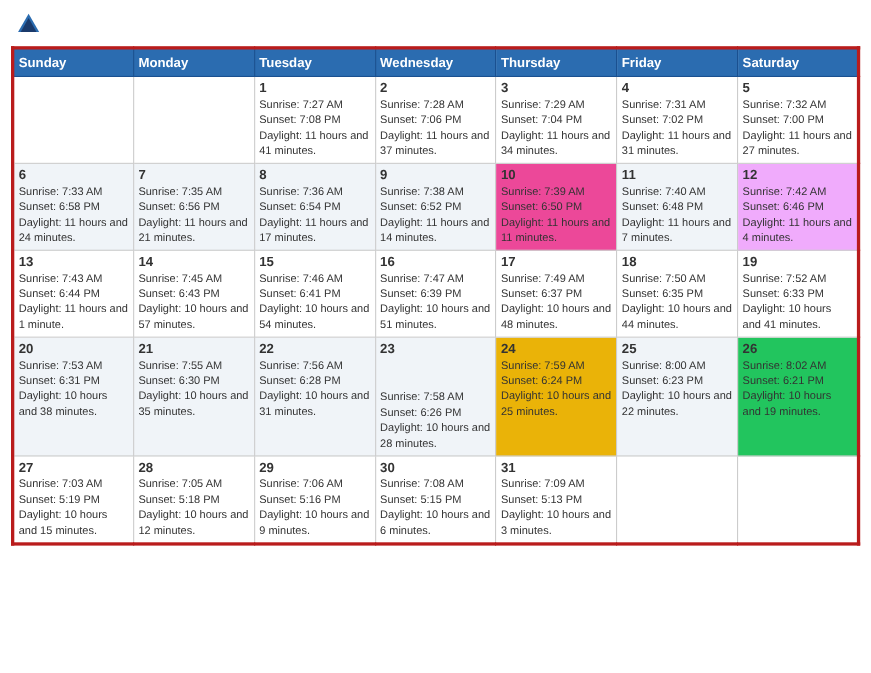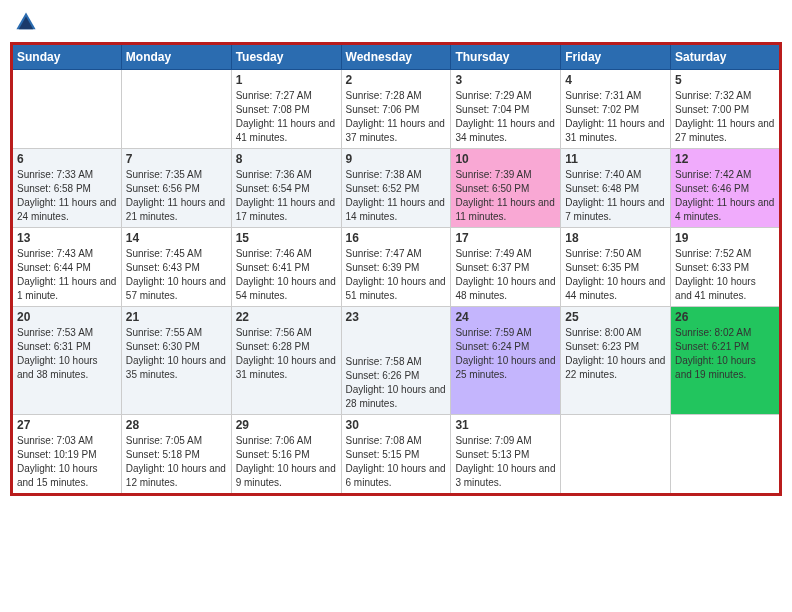--- a/index.html
+++ b/index.html
@@ -175,21 +175,21 @@
           <div class="day-info" style="white-space: pre-line;">Sunrise: 7:36 AM
 Sunset: 6:54 PM
 Daylight: 11 hours and 17 minutes.</div>
         </td>
         <td style="background: rgb(240, 244, 248);">
           <div class="day-number">9</div>
           <div class="day-info" style="white-space: pre-line;">Sunrise: 7:38 AM
 Sunset: 6:52 PM
 Daylight: 11 hours and 14 minutes.</div>
         </td>
-        <td style="background: #f9a8d4;">
+        <td style="background: #ec4899;">
           <div class="day-number">10</div>
           <div class="day-info" style="white-space: pre-line;">Sunrise: 7:39 AM
 Sunset: 6:50 PM
 Daylight: 11 hours and 11 minutes.</div>
         </td>
         <td style="background: rgb(240, 244, 248);">
           <div class="day-number">11</div>
           <div class="day-info" style="white-space: pre-line;">Sunrise: 7:40 AM
 Sunset: 6:48 PM
 Daylight: 11 hours and 7 minutes.</div>
@@ -263,21 +263,21 @@
           <div class="day-info" style="white-space: pre-line;">Sunrise: 7:56 AM
 Sunset: 6:28 PM
 Daylight: 10 hours and 31 minutes.</div>
         </td>
         <td style="background: rgb(240, 244, 248);">
           <div class="day-number">23</div>
           <div class="day-info" style="white-space: pre-line; margin-top: 31px;">Sunrise: 7:58 AM
 Sunset: 6:26 PM
 Daylight: 10 hours and 28 minutes.</div>
         </td>
-        <td style="background: #c4b5fd;">
+        <td style="background: #eab308;">
           <div class="day-number">24</div>
           <div class="day-info" style="white-space: pre-line;">Sunrise: 7:59 AM
 Sunset: 6:24 PM
 Daylight: 10 hours and 25 minutes.</div>
         </td>
         <td style="background: rgb(240, 244, 248);">
           <div class="day-number">25</div>
           <div class="day-info" style="white-space: pre-line;">Sunrise: 8:00 AM
 Sunset: 6:23 PM
 Daylight: 10 hours and 22 minutes.</div>
@@ -286,21 +286,21 @@
           <div class="day-number">26</div>
           <div class="day-info" style="white-space: pre-line;">Sunrise: 8:02 AM
 Sunset: 6:21 PM
 Daylight: 10 hours and 19 minutes.</div>
         </td>
       </tr>
       <tr>
         <td>
           <div class="day-number">27</div>
           <div class="day-info" style="white-space: pre-line;">Sunrise: 7:03 AM
-Sunset: 10:19 PM
+Sunset: 5:19 PM
 Daylight: 10 hours and 15 minutes.</div>
         </td>
         <td>
           <div class="day-number">28</div>
           <div class="day-info" style="white-space: pre-line;">Sunrise: 7:05 AM
 Sunset: 5:18 PM
 Daylight: 10 hours and 12 minutes.</div>
         </td>
         <td>
           <div class="day-number">29</div>

